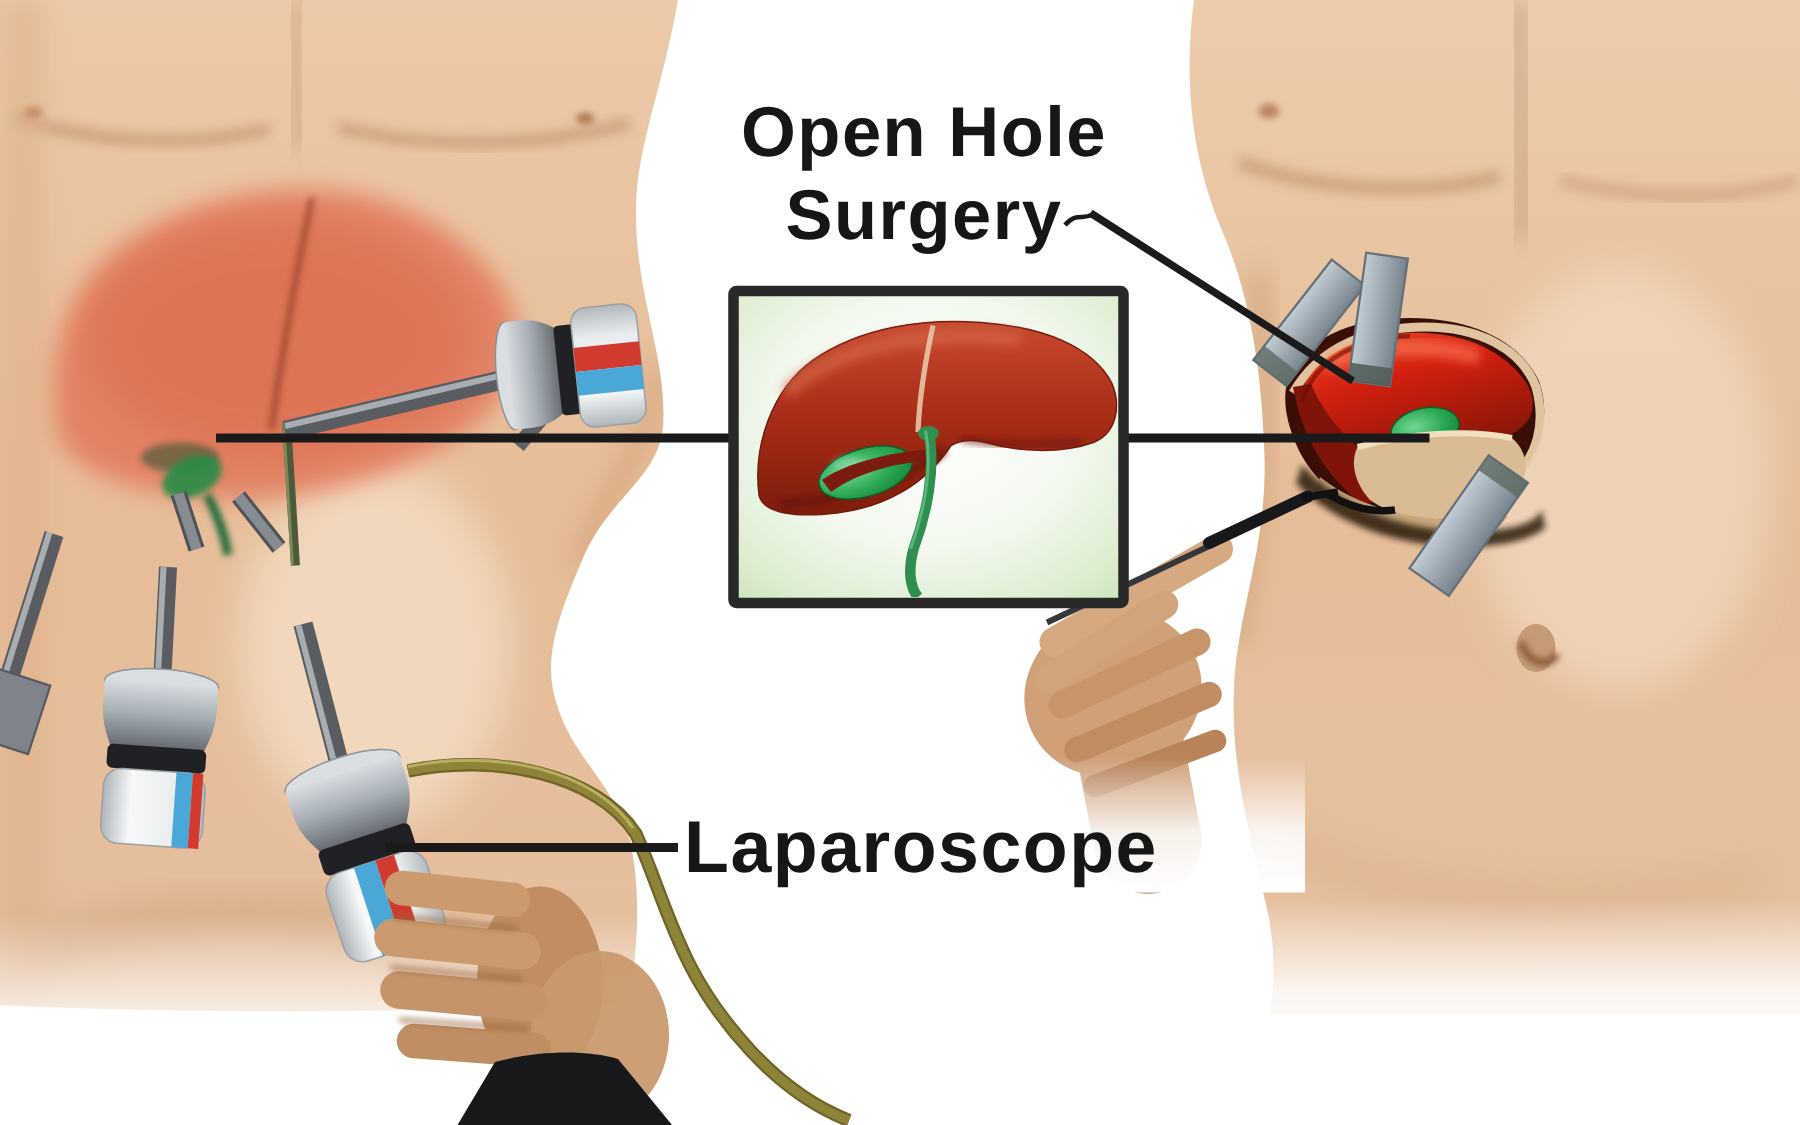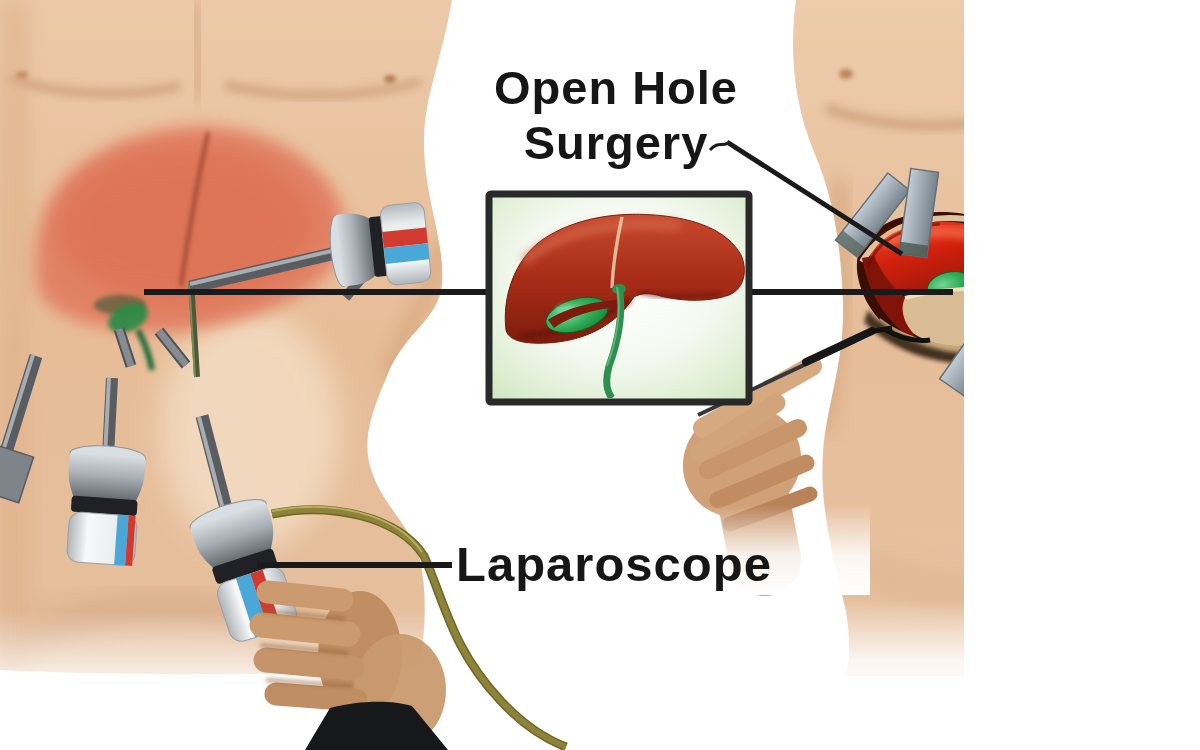--- a/index.html
+++ b/index.html
@@ -1,16 +1,16 @@
 <!DOCTYPE html>
 <html><head>
 <meta charset="utf-8">
 <style>
   html,body{margin:0;padding:0;background:#ffffff;}
-  #stage{position:relative;width:964px;height:750px;overflow:hidden;background:#ffffff;
+  #stage{position:relative;width:1200px;height:750px;overflow:hidden;background:#ffffff;
          font-family:"Liberation Sans", sans-serif;}
   svg{display:block;}
   .lbl{font-family:"Liberation Sans", sans-serif;font-weight:700;font-size:47px;
        fill:#161616;letter-spacing:1px;}
   .lbl2{font-family:"Liberation Sans", sans-serif;font-weight:700;font-size:49px;
        fill:#161616;letter-spacing:1px;}
 </style>
 </head>
 <body>
 

